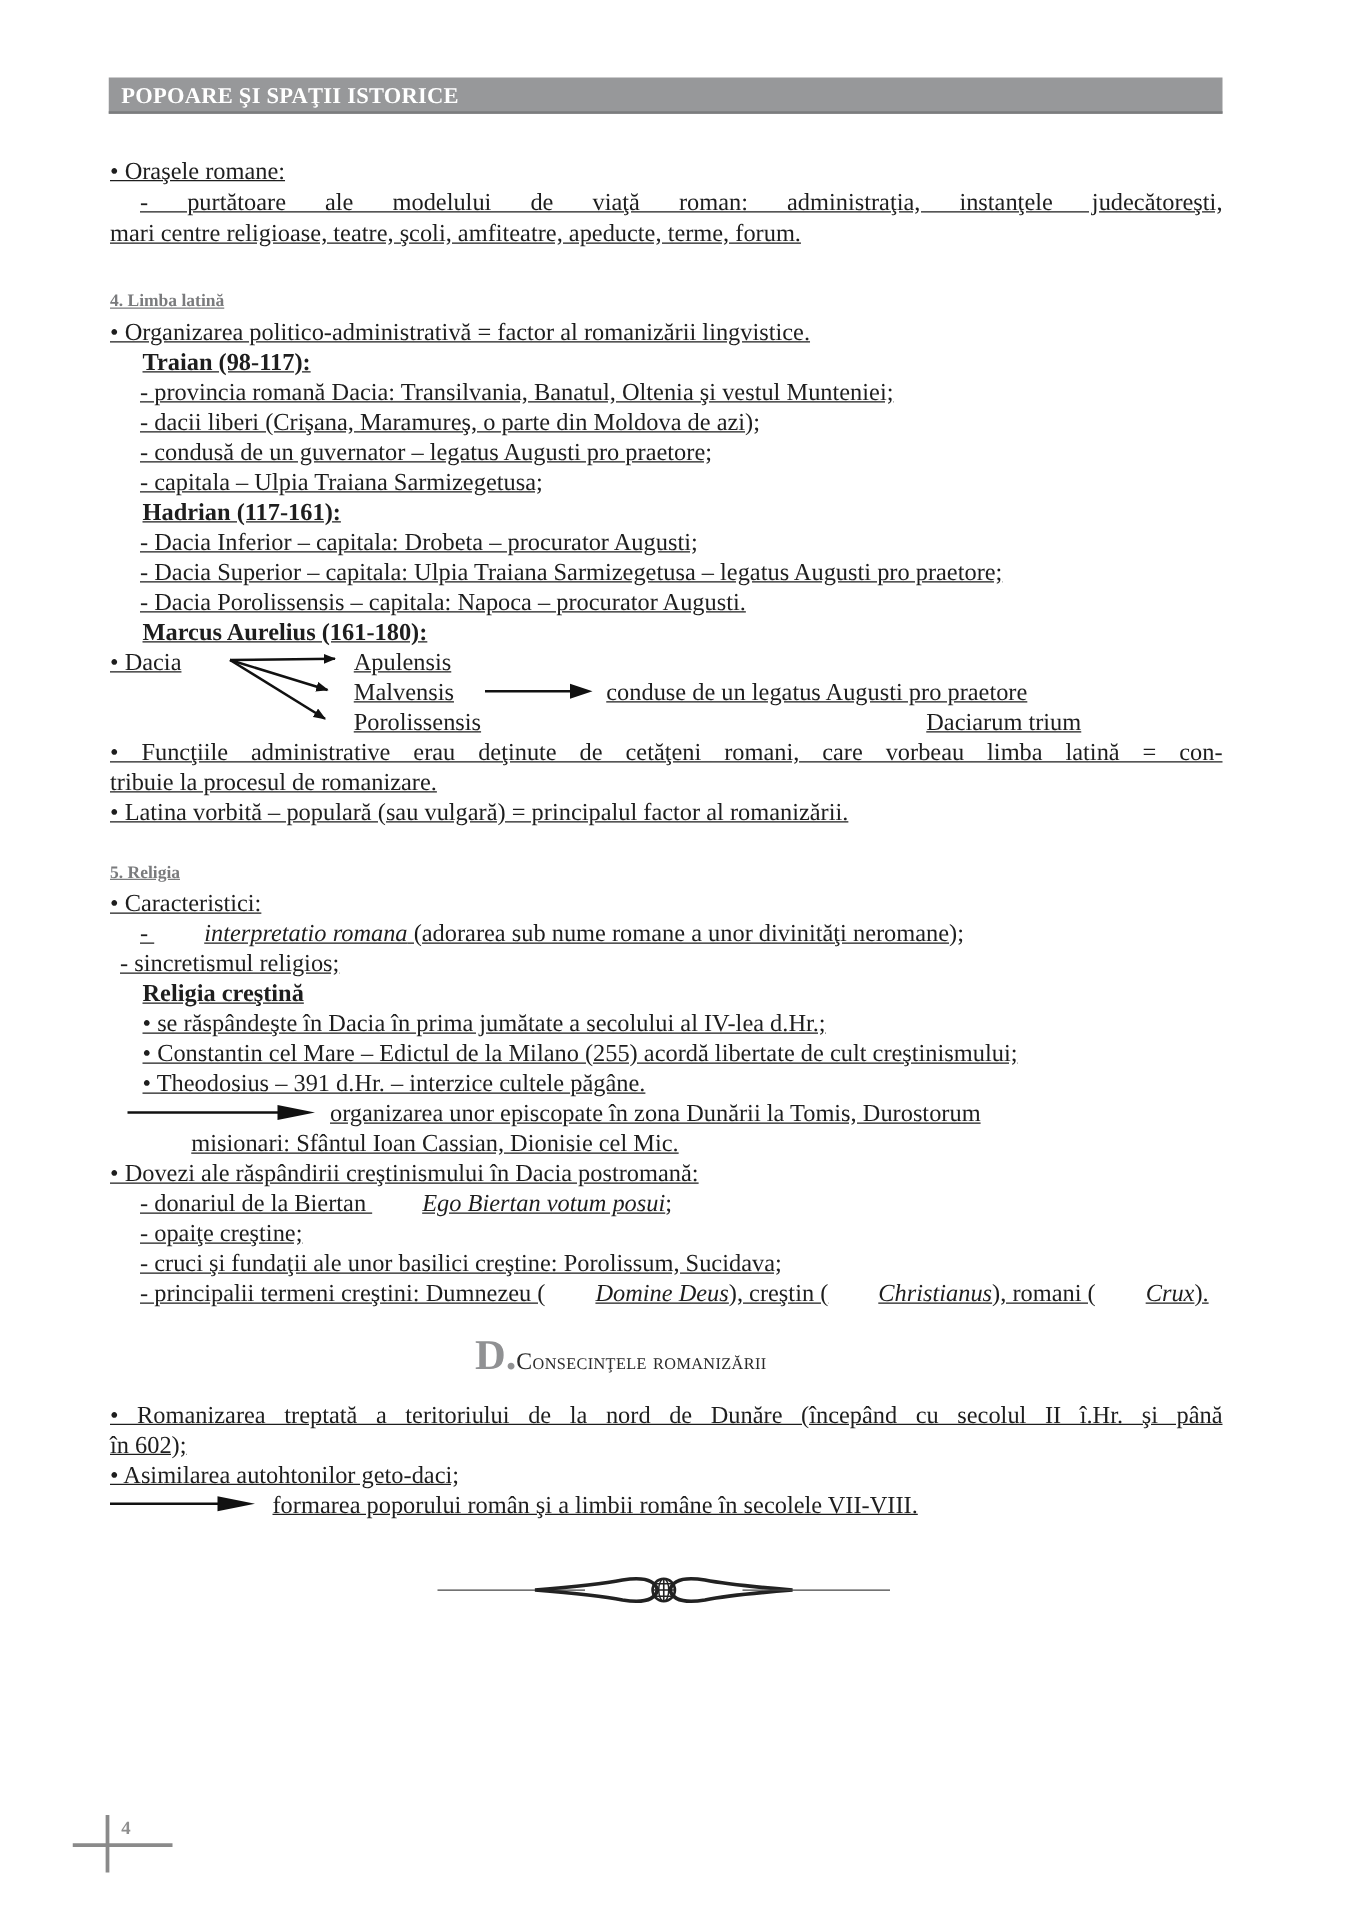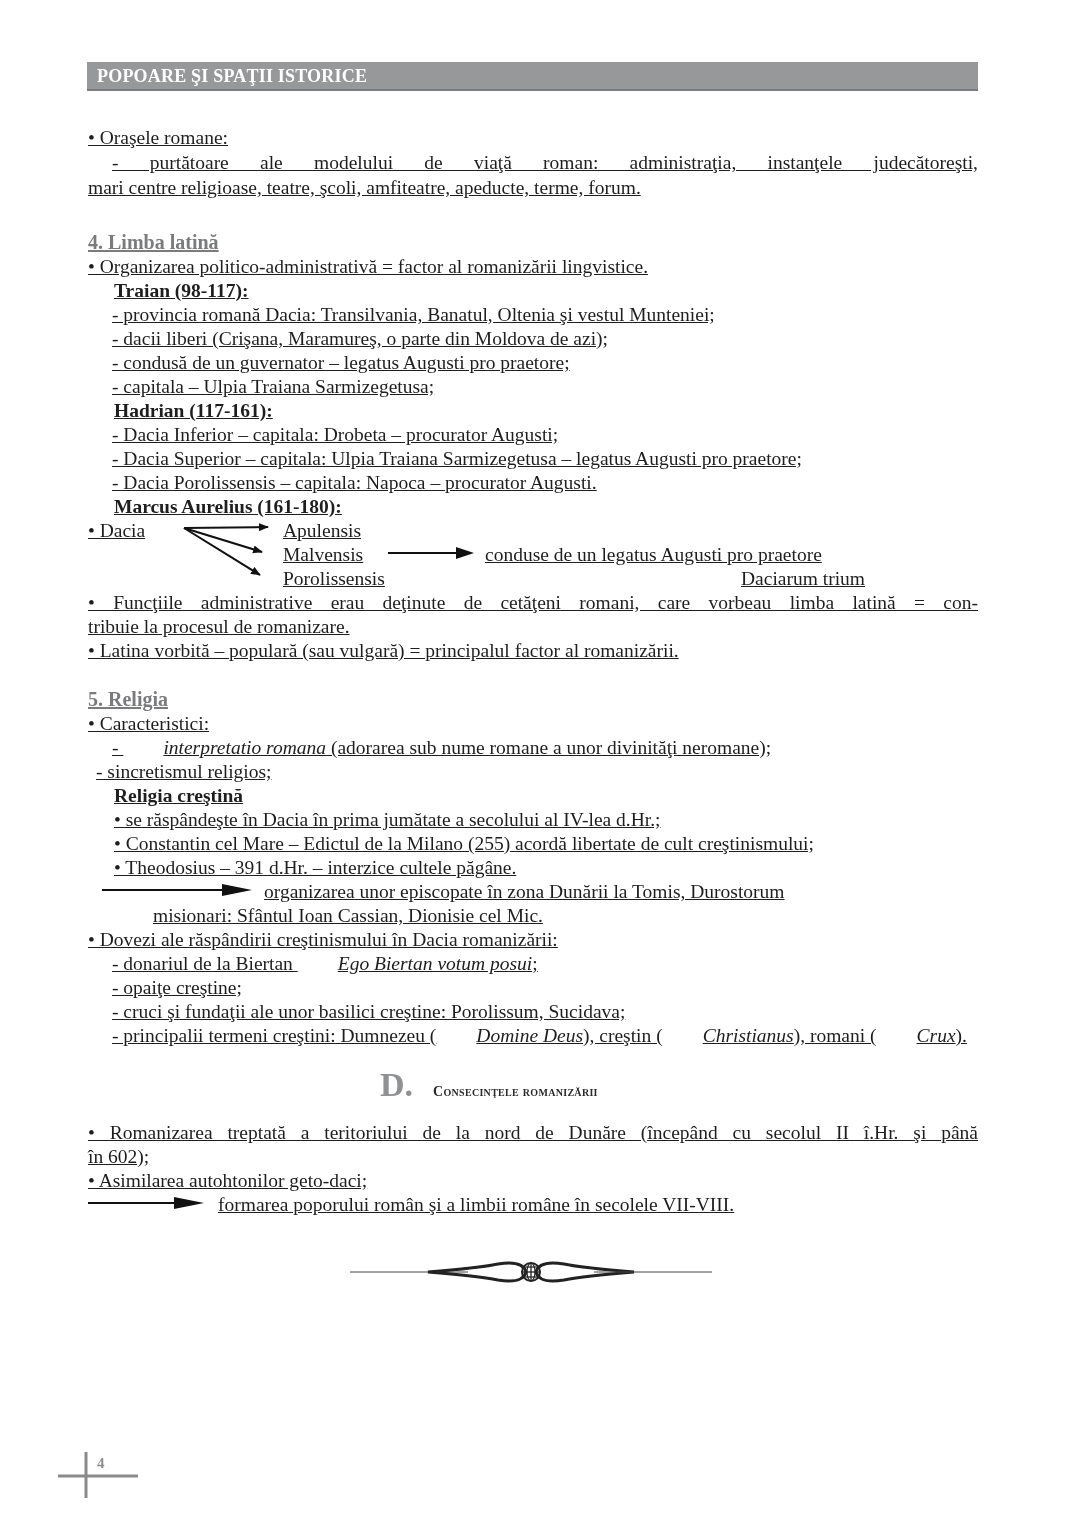--- a/index.html
+++ b/index.html
@@ -16,30 +16,30 @@
       position: absolute; left: 10px; top: 4px;
       font-family: "Liberation Serif", serif; font-weight: bold;
       font-size: 18px; color: #ffffff; letter-spacing: 0.2px;
     }
     .line {
       position: absolute; left: 88px; white-space: nowrap;
       font-family: "Liberation Serif", "DejaVu Serif", serif;
       font-size: 19.5px; line-height: 24px; text-decoration: underline;
     }
     .justify { white-space: normal; width: 890px; text-align: justify; text-align-last: justify; }
-    .section-title { color: #7a7b7d; font-weight: bold; font-size: 20px; }
+    .section-title { color: #7a7b7d; font-weight: bold; font-size: 14px; }
     .bold { font-weight: bold; }
     .ital { font-style: italic; margin-left: 40px; }
     .arrow { position: absolute; }
     .d-heading {
       position: absolute; left: 380px; top: 1066px; white-space: nowrap;
       font-family: "Liberation Serif", serif;
     }
     .d-letter { font-size: 34px; font-weight: bold; color: #909193; }
-    .d-text { font-size: 14px; font-weight: bold; font-variant: small-caps; color: #2a2a2a; margin-left: 20px; letter-spacing: 0.3px; }
+    .d-text { font-size: 19px; font-weight: normal; font-variant: small-caps; color: #2a2a2a; margin-left: 0; letter-spacing: 0.3px; }
     .page-num {
       position: absolute; left: 97px; top: 1455px;
       font-family: "Liberation Serif", serif; font-weight: bold; font-size: 15px; color: #8f8f8f;
     }
   </style>
 </head>
 <body>
 
 <div class="header-bar">
   <span class="header-title">POPOARE ŞI SPAŢII ISTORICE</span>
@@ -94,21 +94,21 @@
 <div class="line bold" style="top:784px; left:114px">Religia creştină</div>
 <div class="line" style="top:808px; left:114px">• se răspândeşte în Dacia în prima jumătate a secolului al IV-lea d.Hr.;</div>
 <div class="line" style="top:832px; left:114px">• Constantin cel Mare – Edictul de la Milano (255) acordă libertate de cult creştinismului;</div>
 <div class="line" style="top:856px; left:114px">• Theodosius – 391 d.Hr. – interzice cultele păgâne.</div>
 <svg class="arrow" style="left:100px; top:882px" width="154" height="16">
   <line x1="2" y1="8" x2="132" y2="8" stroke="#111" stroke-width="2"></line>
   <path d="M122,2 L152,8 L122,14 z" fill="#111"></path>
 </svg>
 <div class="line" style="top:880px; left:264px">organizarea unor episcopate în zona Dunării la Tomis, Durostorum</div>
 <div class="line" style="top:904px; left:153px">misionari: Sfântul Ioan Cassian, Dionisie cel Mic.</div>
-<div class="line" style="top:928px">• Dovezi ale răspândirii creştinismului în Dacia romanizării:</div>
+<div class="line" style="top:928px">• Dovezi ale răspândirii creştinismului în Dacia postromană:</div>
 <div class="line" style="top:952px; left:112px"><span>- donariul de la Biertan </span><span class="ital">Ego Biertan votum posui</span><span>;</span></div>
 <div class="line" style="top:976px; left:112px">- opaiţe creştine;</div>
 <div class="line" style="top:1000px; left:112px">- cruci şi fundaţii ale unor basilici creştine: Porolissum, Sucidava;</div>
 <div class="line" style="top:1024px; left:112px"><span>- principalii termeni creştini: Dumnezeu (</span><span class="ital">Domine Deus</span><span>), creştin (</span><span class="ital">Christianus</span><span>), romani (</span><span class="ital">Crux</span><span>).</span></div>
 
 <div class="d-heading">
   <span class="d-letter">D.</span><span class="d-text">Consecinţele romanizării</span>
 </div>
 <div class="line justify" style="top:1121px">• Romanizarea treptată a teritoriului de la nord de Dunăre (începând cu secolul II î.Hr. şi până</div>
 <div class="line" style="top:1145px">în 602);</div>

